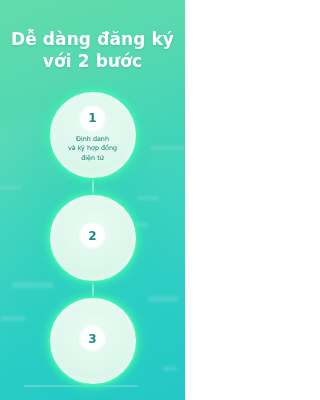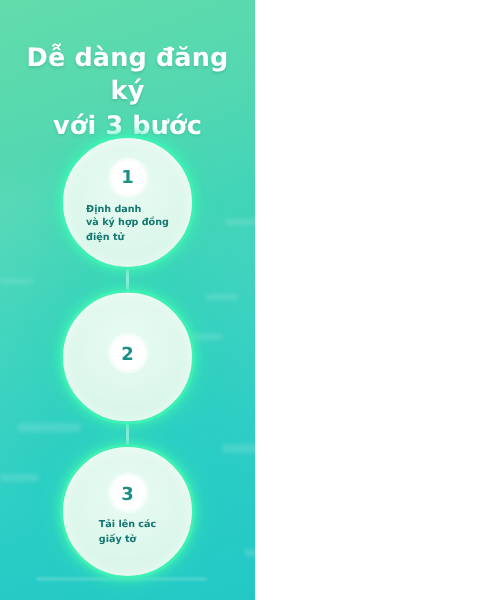--- a/index.html
+++ b/index.html
@@ -3,21 +3,21 @@
 <meta charset="utf-8">
 <style>
   * { margin:0; padding:0; box-sizing:border-box; }
   html, body {
     width:185px; height:400px;
     font-family:"DejaVu Sans", sans-serif;
     overflow:hidden;
   }
   .poster {
     position:relative;
-    width:170px; height:400px;
+    width:185px; height:400px;
     background:linear-gradient(160deg,#62dcab 0%,#55d8b0 22%,#3ad3bb 48%,#2ccec4 72%,#23c8c6 100%);
     overflow:hidden;
   }
   
   .bg-layer { position:absolute; inset:0; pointer-events:none; }
   .streak {
     position:absolute;
     background:rgba(255,255,255,0.14);
     filter:blur(1.5px);
     border-radius:2px;
@@ -92,22 +92,23 @@
     display:flex; align-items:center; justify-content:center;
     color:#1b8f86;
     font-size:12px;
     font-weight:bold;
     box-shadow:0 0 0 2px rgba(255,255,255,0.55);
     margin-bottom:5px;
   }
   .step-label {
     color:#12786f;
     font-size:6.4px;
-    font-weight:bold;
+    font-weight:normal;
     line-height:1.5;
+    text-align:center;
     max-width:74px;
     white-space:pre-line;
   }
   .hr-faint {
     position:absolute;
     background:rgba(255,255,255,0.22);
     height:2px;
     border-radius:1px;
     filter:blur(0.6px);
   }
@@ -126,21 +127,21 @@
     <div class="streak" style="left:0px; top:316px; width:26px; height:5px;"></div>
     <div class="streak" style="left:0px; top:186px; width:22px; height:3px;"></div>
     <div class="streak" style="left:150px; top:146px; width:35px; height:4px;"></div>
     <div class="streak" style="left:163px; top:366px; width:14px; height:5px;"></div>
     <div class="streak" style="left:137px; top:196px; width:22px; height:4px;"></div>
     <div class="hr-faint" style="left:24px; top:385px; width:114px;"></div>
   </div>
 
   <div class="title">
     <div>Dễ dàng đăng ký</div>
-    <div>với 3 bước</div>
+    <div>với 2 bước</div>
   </div>
 
   <div class="steps">
 
     <div class="connector conn-1"></div>
     <div class="connector conn-2"></div>
 
     <div class="step step-1">
       <div class="badge">
         <span>1</span>
@@ -153,18 +154,16 @@
     <div class="step step-2">
       <div class="badge">
         <span>2</span>
       </div>
     </div>
 
     <div class="step step-3">
       <div class="badge">
         <span>3</span>
       </div>
-      <div class="step-label">Tải lên các
-giấy tờ</div>
     </div>
 
   </div>
 </div>
 
 </body></html>

